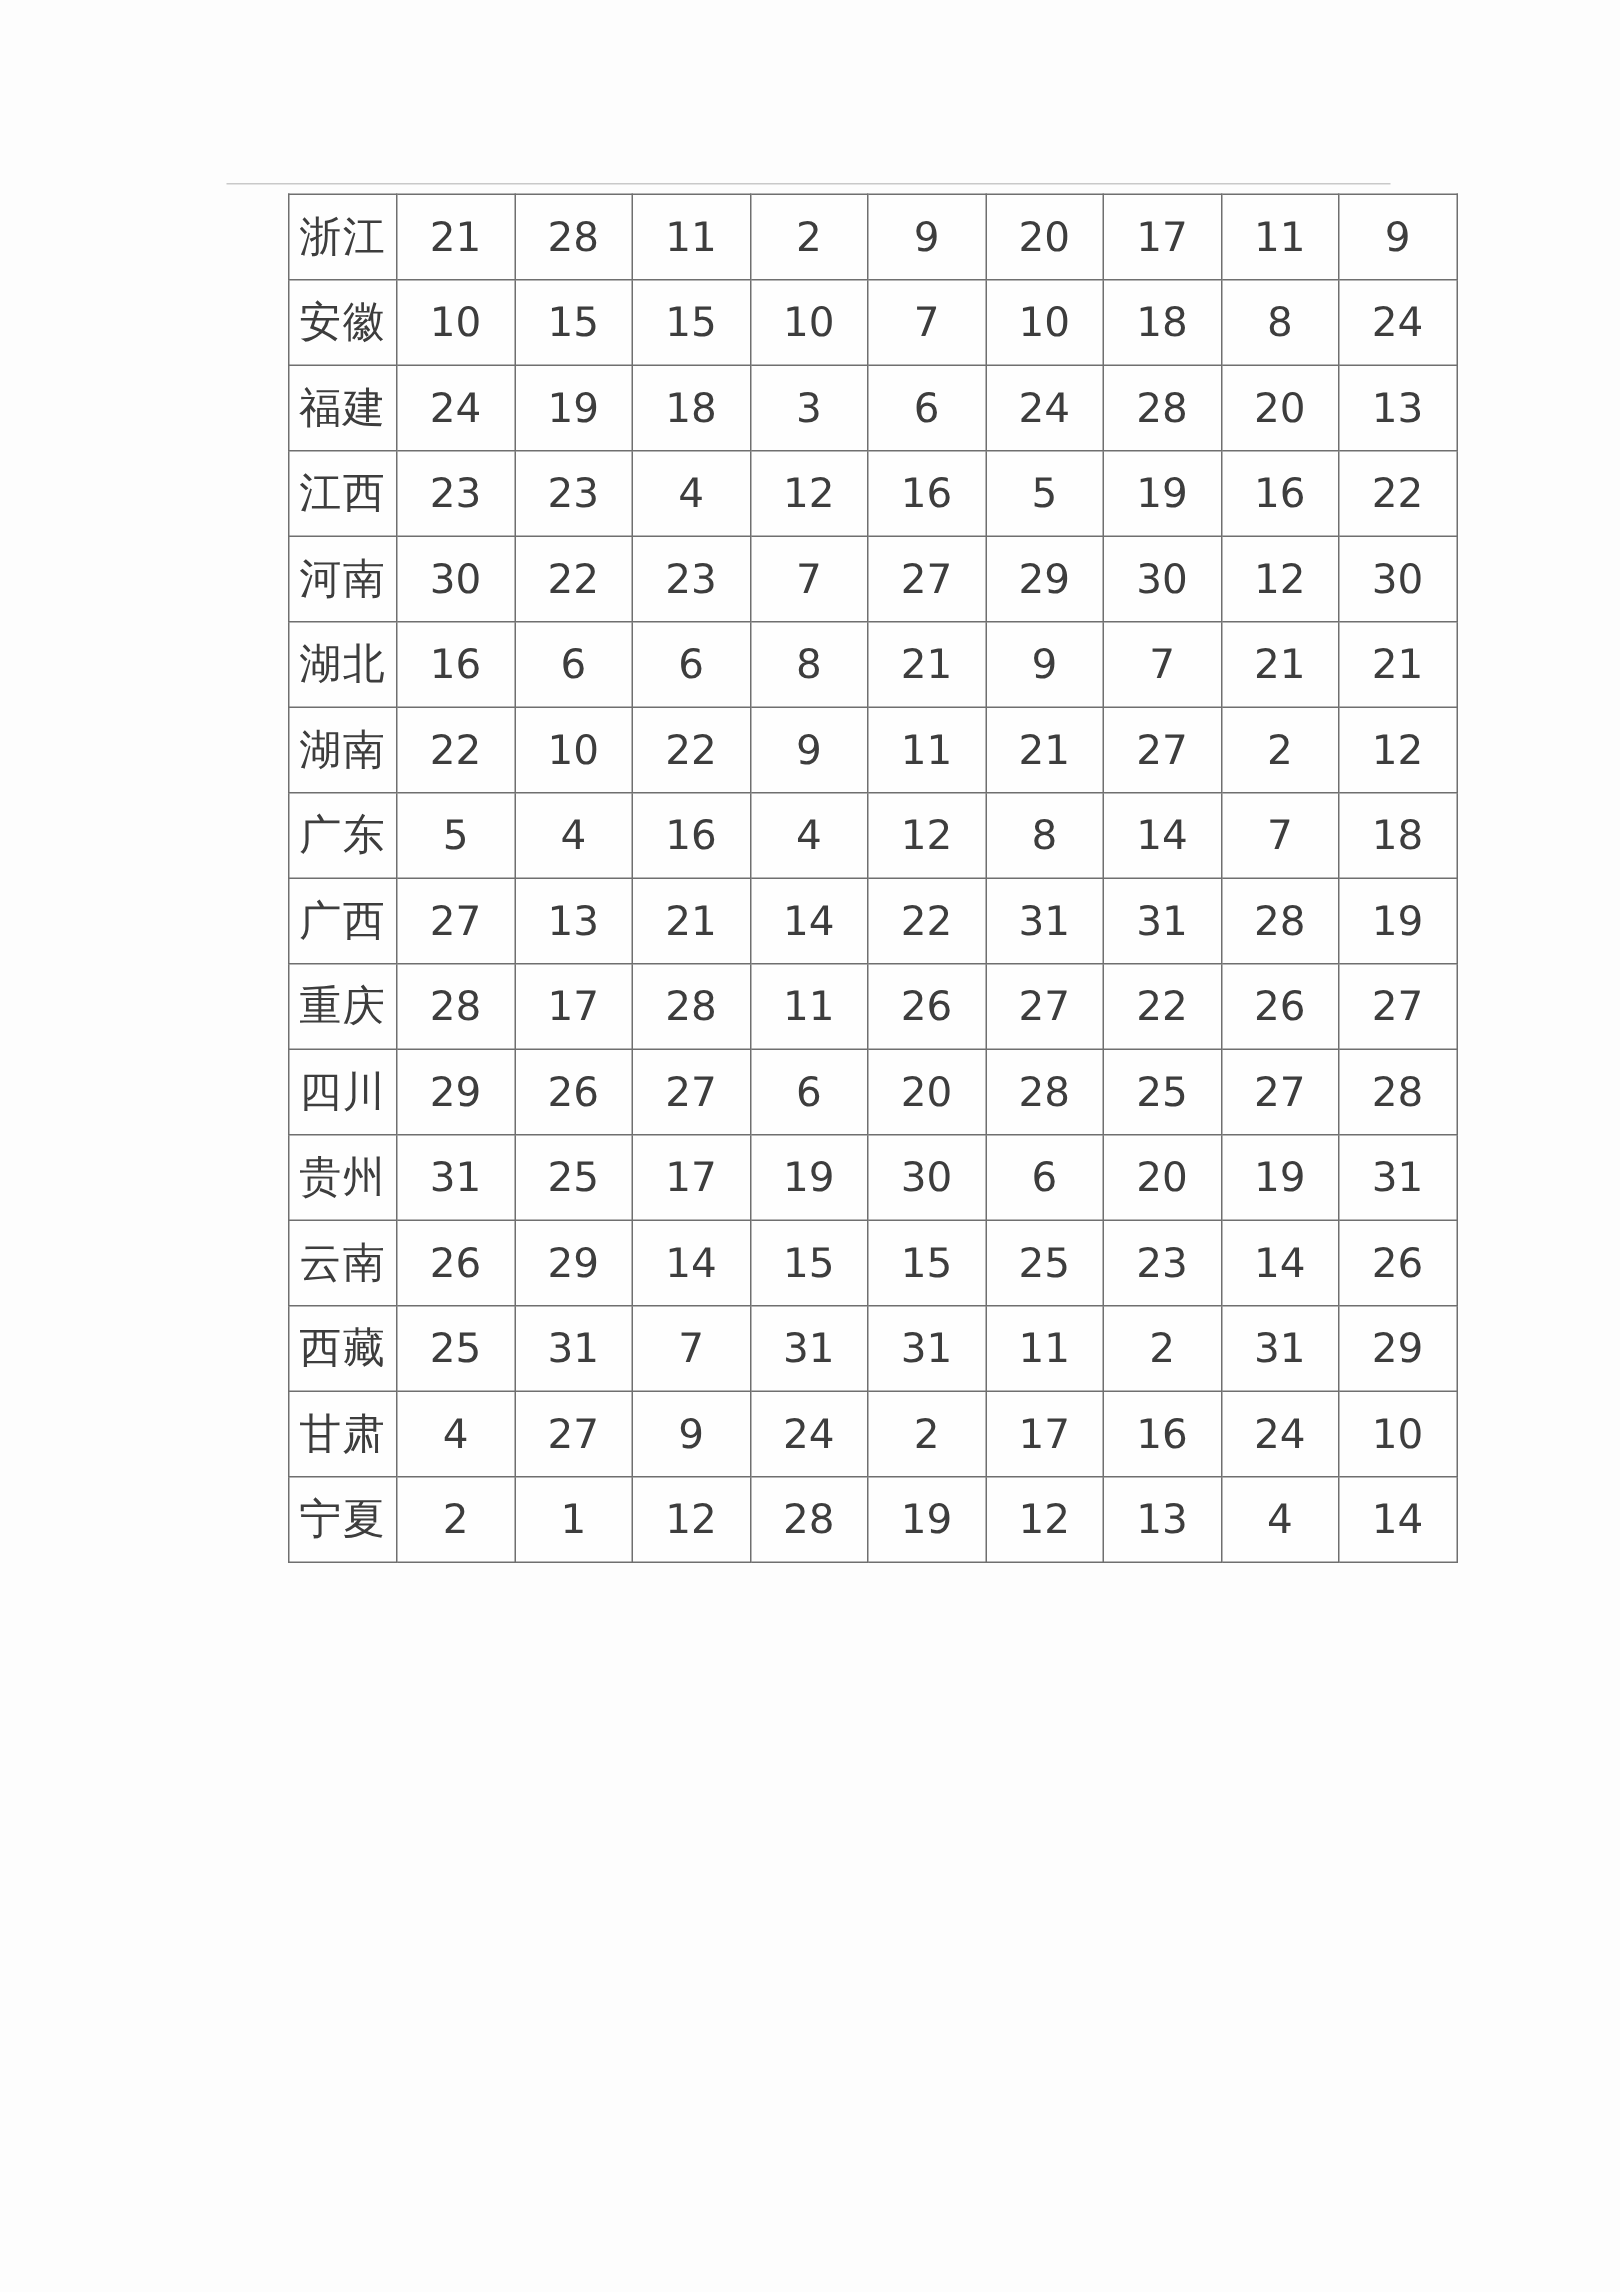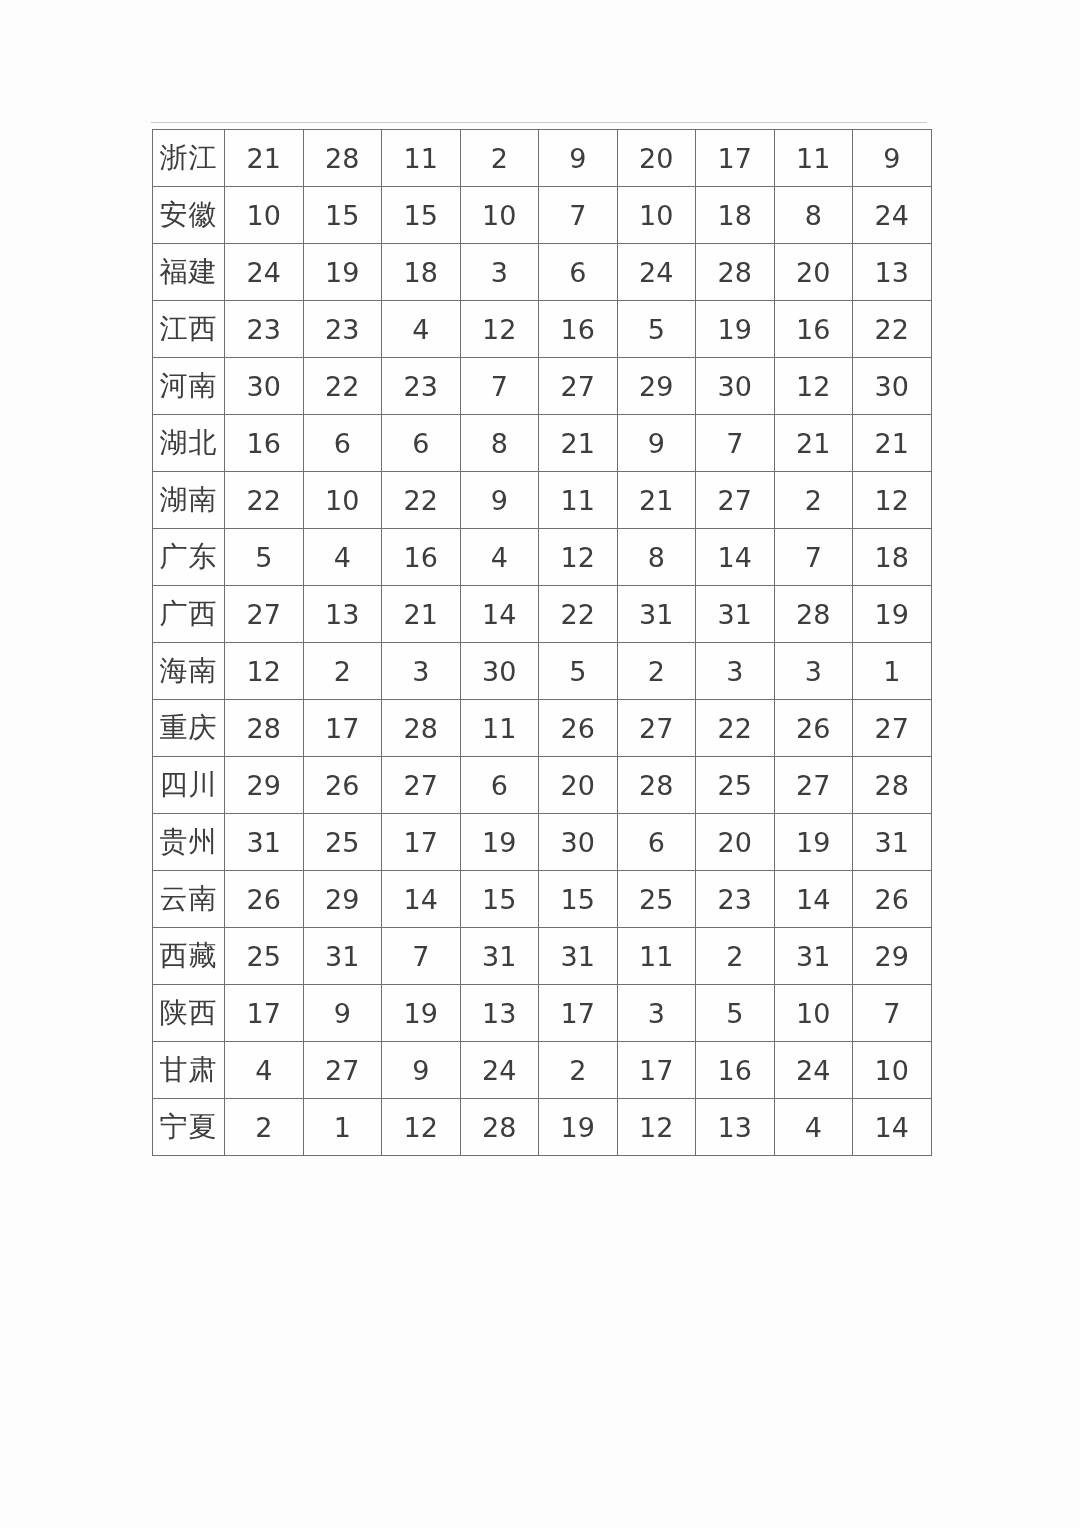--- a/index.html
+++ b/index.html
@@ -23,20 +23,21 @@
     background: #c9c9c9;
   }
   .table-wrap {
     position: absolute;
     left: 152px;
     top: 129px;
   }
   table {
     border-collapse: collapse;
     table-layout: fixed;
+    margin-left: 40px;
   }
   td {
     border: 1.5px solid var(--border-color, #6f6f6f);
     text-align: center;
     vertical-align: middle;
     color: var(--text-color, #3d3d3d);
     font-size: 27px;
     height: 56px;
     width: 77.5px;
     padding: 0;
@@ -158,32 +159,20 @@
           <td>13</td>
           <td>21</td>
           <td>14</td>
           <td>22</td>
           <td>31</td>
           <td>31</td>
           <td>28</td>
           <td>19</td>
         </tr>
         <tr>
-          <td class="province">海南</td>
-          <td>12</td>
-          <td>2</td>
-          <td>3</td>
-          <td>30</td>
-          <td>5</td>
-          <td>2</td>
-          <td>3</td>
-          <td>3</td>
-          <td>1</td>
-        </tr>
-        <tr>
           <td class="province">重庆</td>
           <td>28</td>
           <td>17</td>
           <td>28</td>
           <td>11</td>
           <td>26</td>
           <td>27</td>
           <td>22</td>
           <td>26</td>
           <td>27</td>
@@ -228,32 +217,20 @@
           <td class="province">西藏</td>
           <td>25</td>
           <td>31</td>
           <td>7</td>
           <td>31</td>
           <td>31</td>
           <td>11</td>
           <td>2</td>
           <td>31</td>
           <td>29</td>
-        </tr>
-        <tr>
-          <td class="province">陕西</td>
-          <td>17</td>
-          <td>9</td>
-          <td>19</td>
-          <td>13</td>
-          <td>17</td>
-          <td>3</td>
-          <td>5</td>
-          <td>10</td>
-          <td>7</td>
         </tr>
         <tr>
           <td class="province">甘肃</td>
           <td>4</td>
           <td>27</td>
           <td>9</td>
           <td>24</td>
           <td>2</td>
           <td>17</td>
           <td>16</td>

